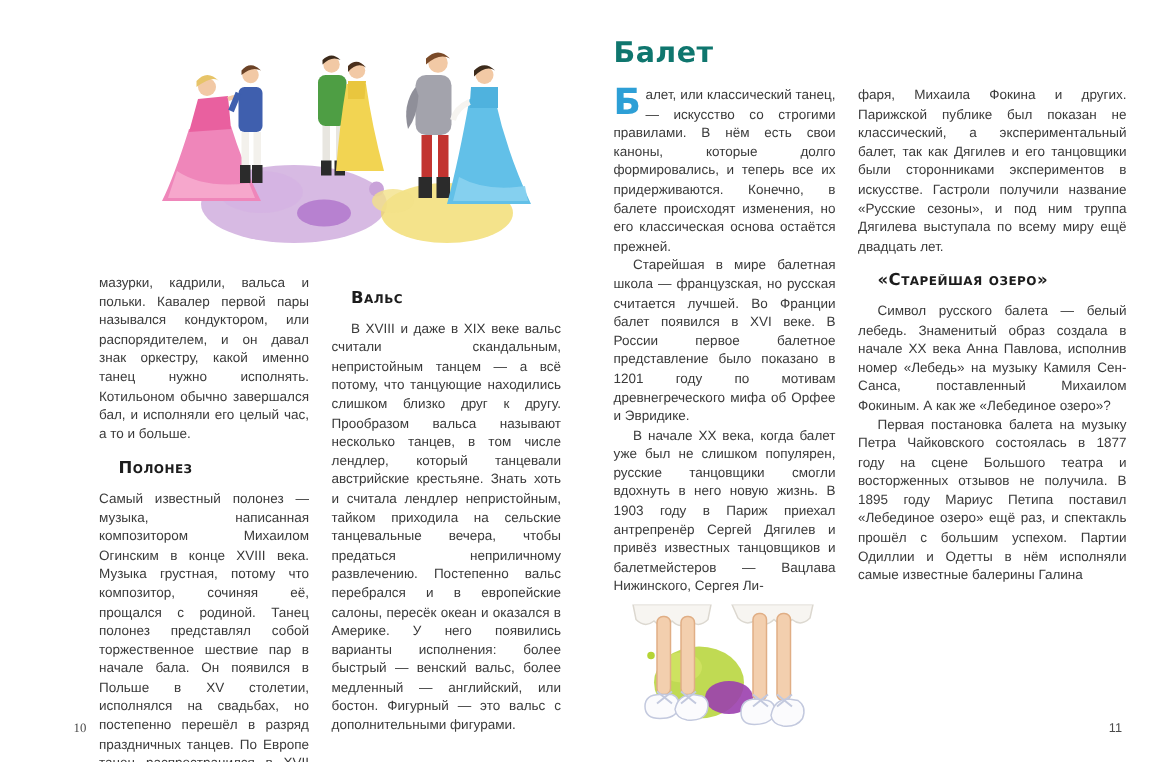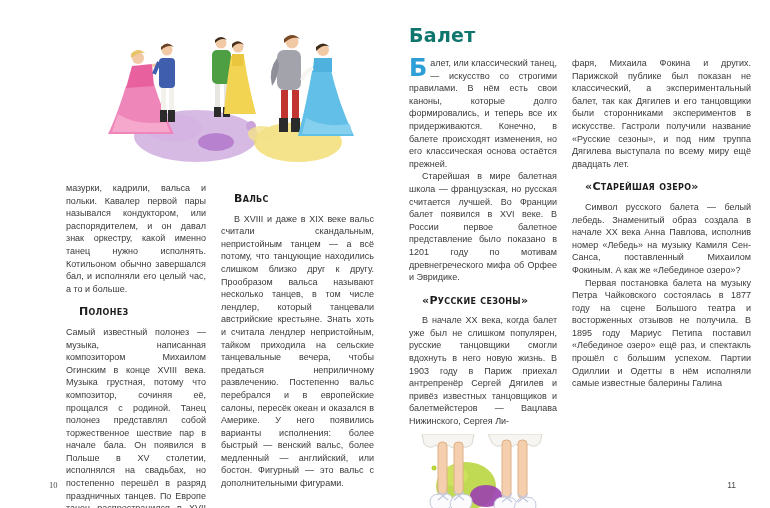--- a/index.html
+++ b/index.html
@@ -24,21 +24,21 @@
   .section-heading{font-family:"DejaVu Sans",sans-serif;font-weight:bold;font-variant:small-caps;
     font-size:11px;letter-spacing:.3px;color:#1c1c1c;margin:11px 0 7px 0;padding-left:13px;
     text-align:left;text-indent:0;}
   .page-title{font-family:"DejaVu Sans",sans-serif;font-weight:bold;font-size:19px;
     color:#0f766e;text-align:left;margin:0 0 11px 0;letter-spacing:.3px;}
   .dropcap{float:left;font-family:"DejaVu Sans",sans-serif;font-weight:bold;font-size:24px;
     line-height:21px;color:#2d9fd6;padding:1px 3px 0 0;}
 
   .page-number{position:absolute;bottom:18px;font-size:8.5px;color:#4a4a4a;}
   .page-number.pn-left{left:49px;font-family:Liberation Serif, serif;}
-  .page-number.pn-right{right:34px;}
+  .page-number.pn-right{right:22px;}
 
   .couples-illo{display:block;margin:4px auto 0 auto;}
   .feet-illo{display:block;margin:6px auto 0 auto;}
 </style>
 </head>
 <body>
 
 <div class="spread">
 
   <div class="page page-left">
@@ -119,21 +119,20 @@
   <div class="page page-right">
 
     <h1 class="page-title">Балет</h1>
 
     <div class="cols body-text">
       <div class="col1">
         <p>
           <span class="dropcap">Б</span><span>алет, или классический танец, — искусство со строгими правилами. В нём есть свои каноны, которые долго формировались, и теперь все их придерживаются. Конечно, в балете происходят изменения, но его классическая основа остаётся прежней.</span>
         </p>
         <p class="indent">Старейшая в мире балетная школа — французская, но русская считается лучшей. Во Франции балет появился в XVI веке. В России первое балетное представление было показано в 1201 году по мотивам древнегреческого мифа об Орфее и Эвридике.</p>
-        <h3 class="section-heading">«Русские сезоны»</h3>
         <p class="indent">В начале XX века, когда балет уже был не слишком популярен, русские танцовщики смогли вдохнуть в него новую жизнь. В 1903 году в Париж приехал антрепренёр Сергей Дягилев и привёз известных танцовщиков и балетмейстеров — Вацлава Нижинского, Сергея Ли-</p>
 
         <svg class="feet-illo" width="146" height="104" viewBox="0 0 146 104">
 
           <ellipse cx="56" cy="52" rx="30" ry="24" fill="#b5d435" opacity="0.85"></ellipse>
           <ellipse cx="44" cy="42" rx="14" ry="10" fill="#cfe262" opacity="0.9"></ellipse>
           <ellipse cx="76" cy="62" rx="16" ry="11" fill="#9b3fae" opacity="0.9"></ellipse>
           <circle cx="24" cy="34" r="2.5" fill="#b5d435"></circle>
           <circle cx="30" cy="64" r="2" fill="#9b3fae"></circle>
           <circle cx="118" cy="70" r="2.5" fill="#b08ad0"></circle>

